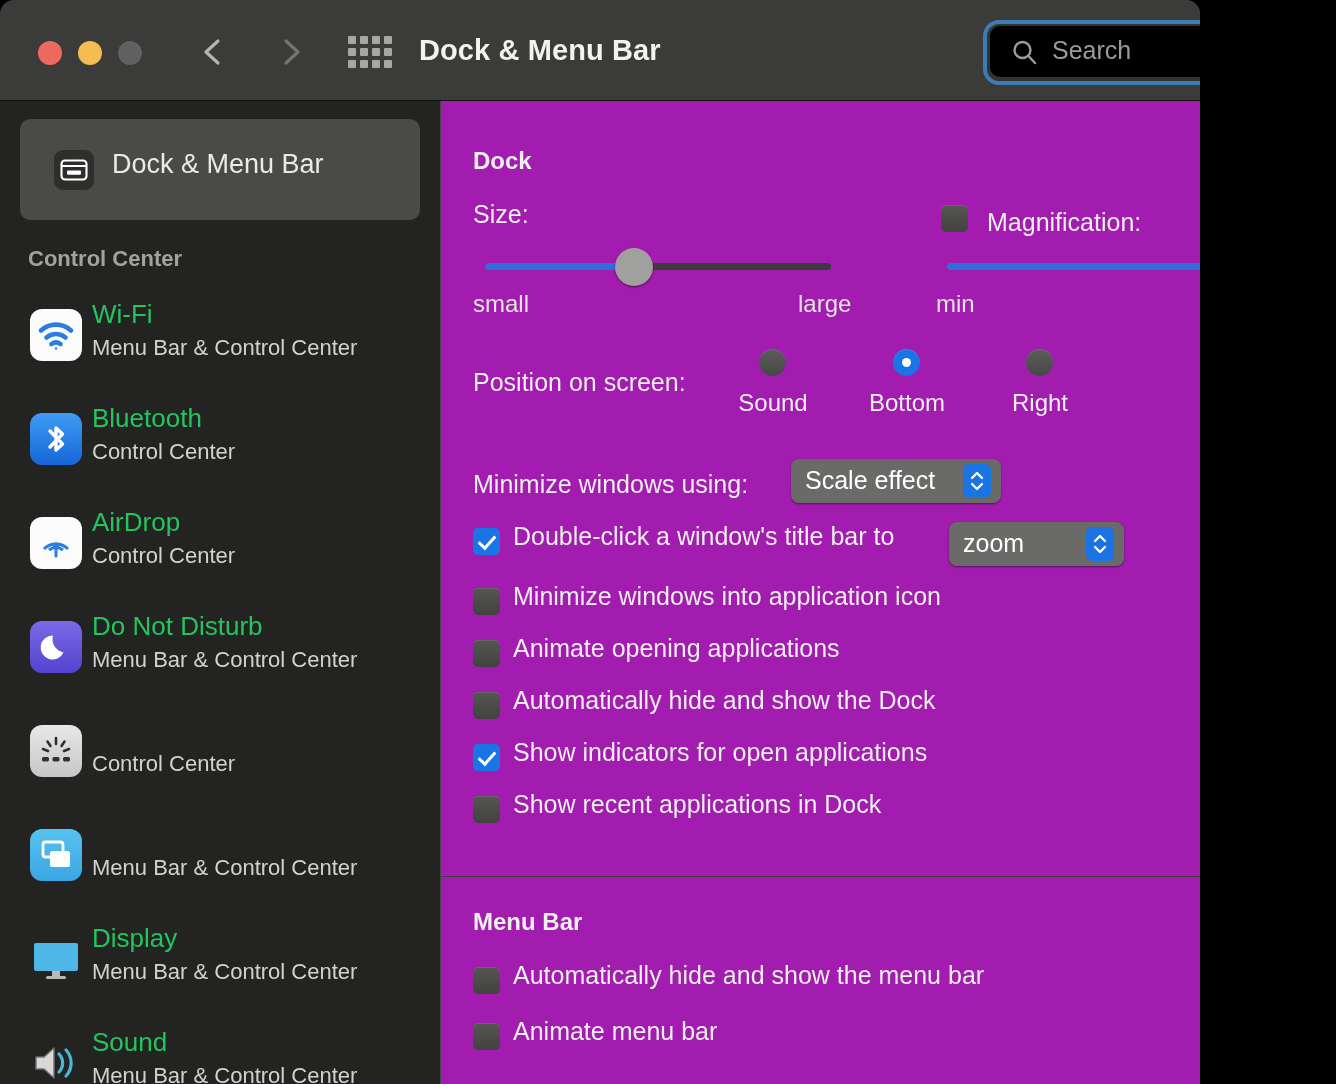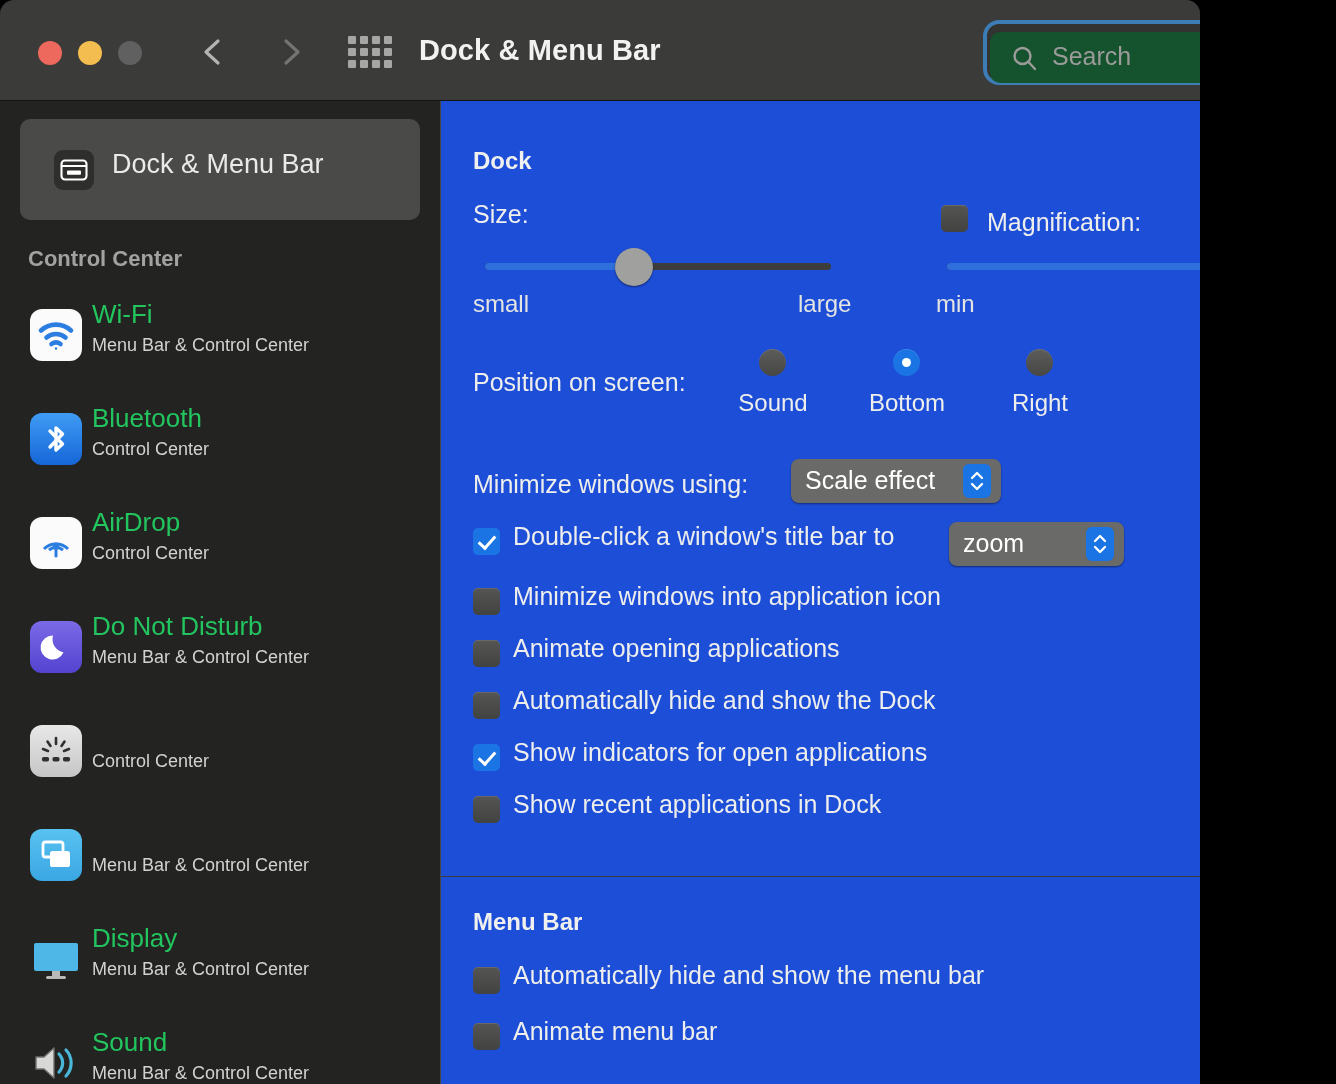--- a/index.html
+++ b/index.html
@@ -102,24 +102,24 @@
     top: 20px;
     width: 334px;
     height: 65px;
     border: 4px solid #3d7cb4;
     border-radius: 16px;
     box-sizing: border-box;
     background: #333331;
   }
   #search-inner {
     position: absolute;
-    left: 3px; top: 8px;
+    left: 3px; top: 2px;
     width: 320px;
     height: 51px;
-    background: #14532d;
+    background: #000000;
     border-radius: 10px;
   }
   #search-icon {
     position: absolute;
     left: 20px;
     top: 12px;
     width: 30px; height: 30px;
   }
   #search-placeholder {
     position: absolute;
@@ -205,33 +205,33 @@
     left: 92px;
     top: 8px;
     font-size: 26px;
     color: #22c55e;
     white-space: nowrap;
   }
   .cc-sub {
     position: absolute;
     left: 92px;
     top: 44px;
-    font-size: 18px;
+    font-size: 22px;
     color: #d2d2d0;
     white-space: nowrap;
   }
 
   
   #content {
     position: absolute;
     left: 441px;
     top: 101px;
     width: 895px;
     height: 983px;
-    background: #1d4ed8;
+    background: #a21caf;
     overflow: hidden;
   }
 
   .section-title {
     position: absolute;
     font-size: 24px;
     font-weight: 700;
     color: #f0f0ee;
     white-space: nowrap;
   }

